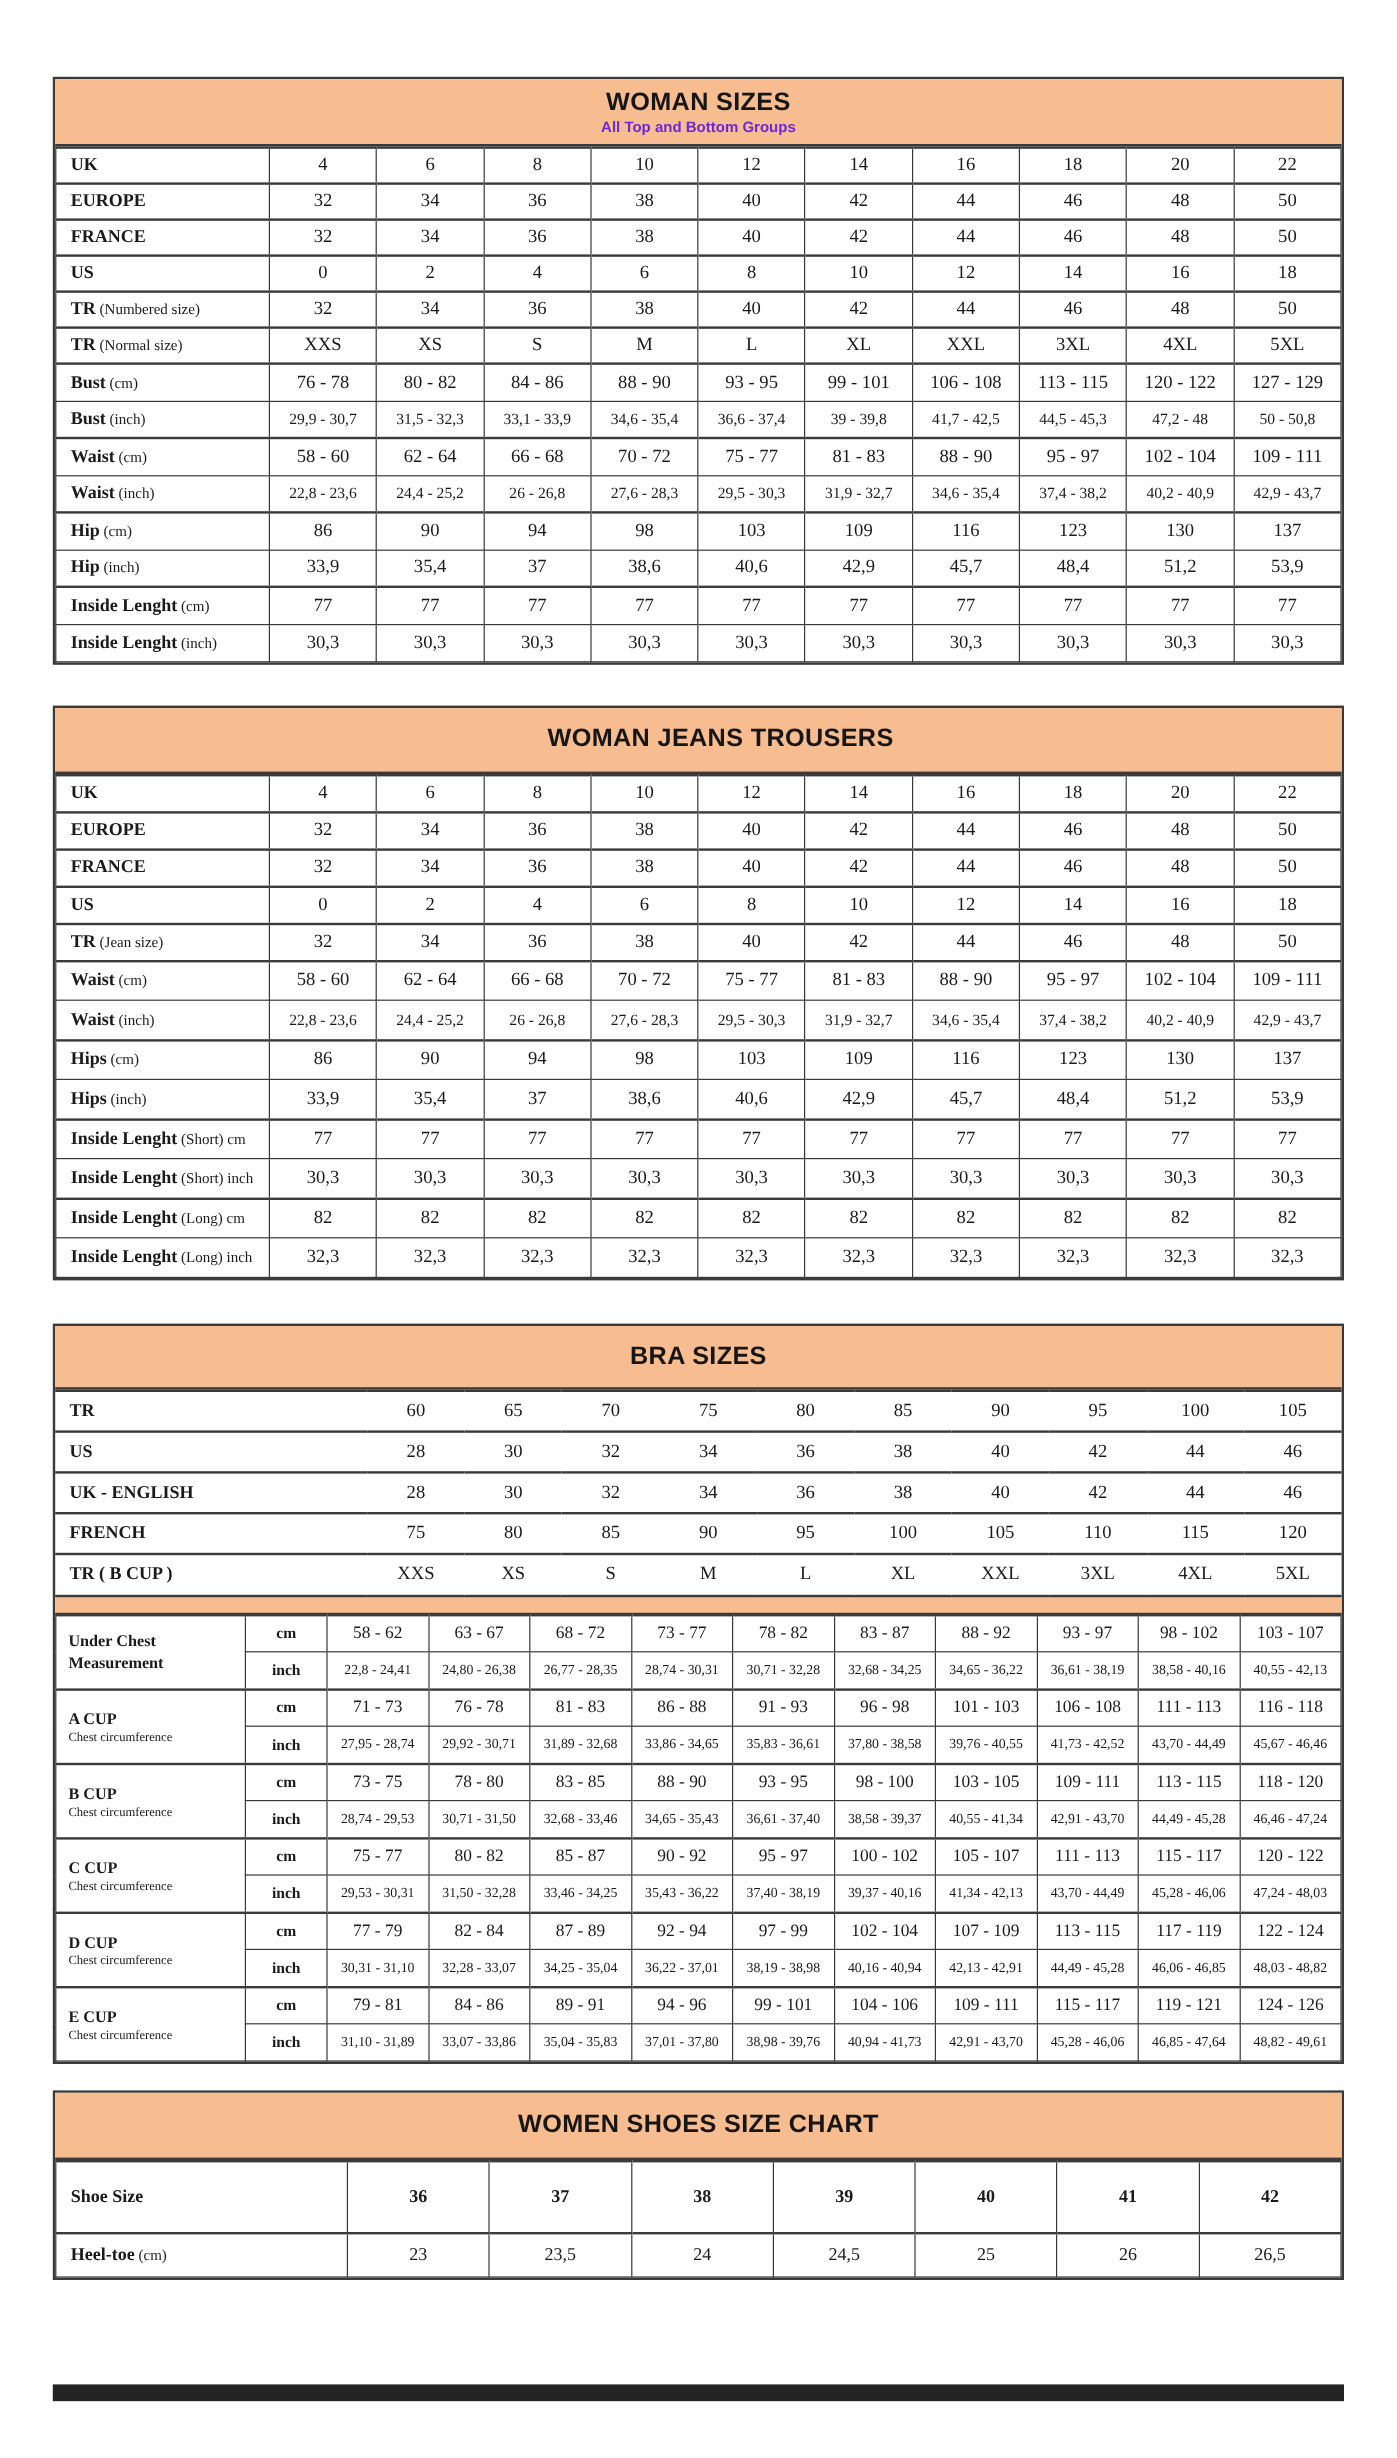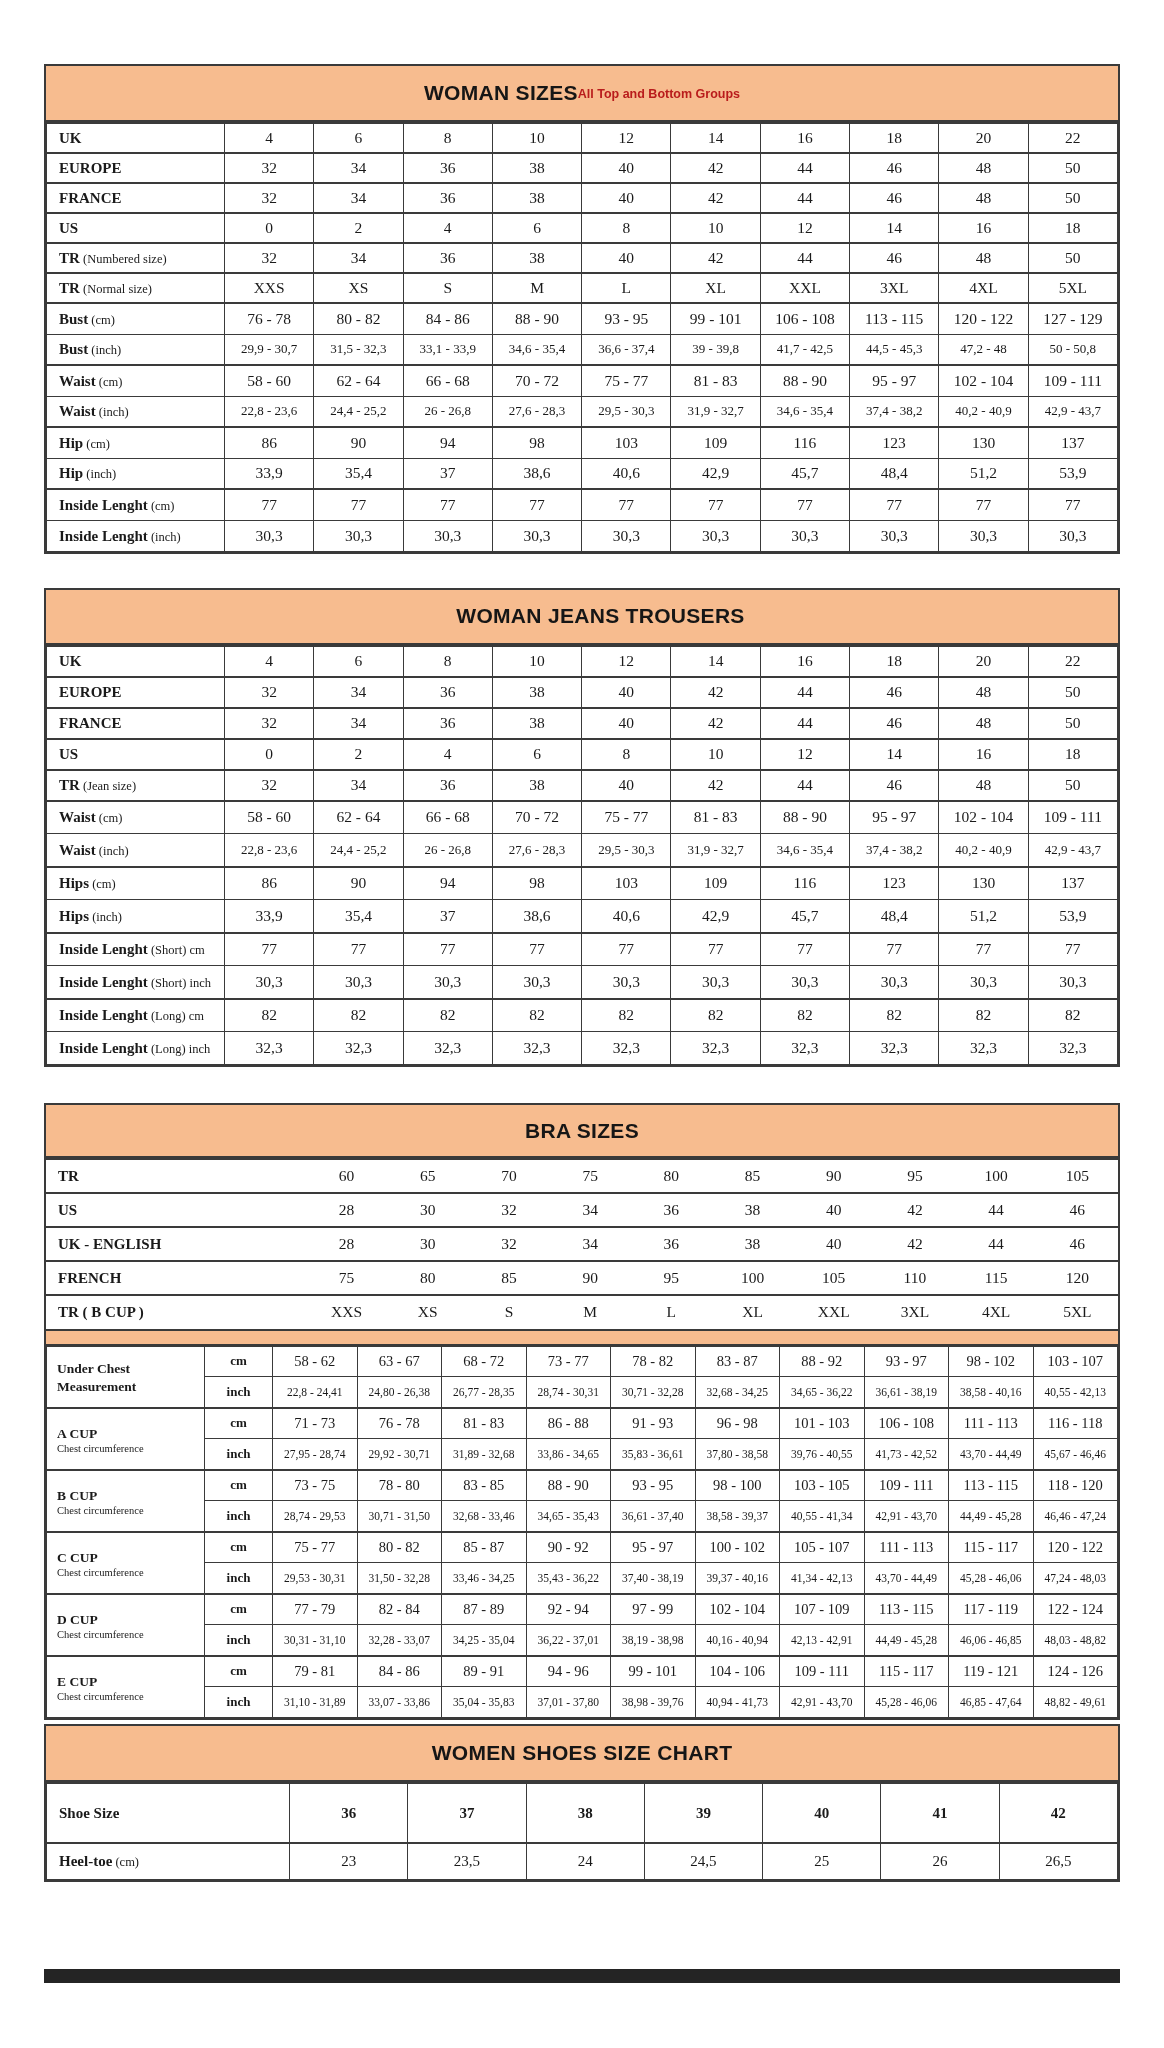--- a/index.html
+++ b/index.html
@@ -10,33 +10,33 @@
   *{box-sizing:border-box;margin:0;padding:0;}
   html,body{background:#ffffff;}
   body{
     width:1164px;height:2048px;overflow:hidden;
     font-family:"Liberation Sans",sans-serif;color:var(--txt);
   }
   .page{padding:64px 44px 0;}
   .blk{border:2.6px solid var(--bd);background:#fff;}
   .blk.m1{margin-bottom:34px;}
   .blk.m2{margin-bottom:36px;}
-  .blk.m3{margin-bottom:4px;}
+  .blk.m3{margin-bottom:22px;}
   .hdr{
     background:var(--hdr);
-    display:flex;justify-content:center;align-items:center;
+    display:flex;flex-direction:column;justify-content:center;align-items:center;
     border-bottom:2px solid var(--bd);
     text-align:center;
   }
   #blk-woman .hdr{height:56px;}
   #blk-jeans .hdr{height:55px;padding-left:37px;}
   #blk-bra .hdr{height:53px;}
   #blk-shoes .hdr{height:56px;}
   .hdr .title{font-weight:bold;font-size:21px;letter-spacing:.3px;color:#161616;}
-  .hdr .subtitle{font-weight:bold;font-size:12.5px;margin-top:1px;color:#b91c1c;}
+  .hdr .subtitle{font-weight:bold;font-size:12.5px;margin-top:1px;color:#6d28d9;}
 
   table.sz{width:100%;border-collapse:collapse;table-layout:fixed;font-family:Liberation Serif, serif;}
   table.sz td{
     border:1.6px solid var(--bd);
     text-align:center;vertical-align:middle;
     font-size:15.5px;color:var(--txt);padding:0 2px;
   }
   table.sz tr.gs > td{border-top:2.3px solid var(--bd);}
   table.sz tr.cont > td{border-top:none;}
   table.sz td.lbl{text-align:left;padding-left:12px;}

